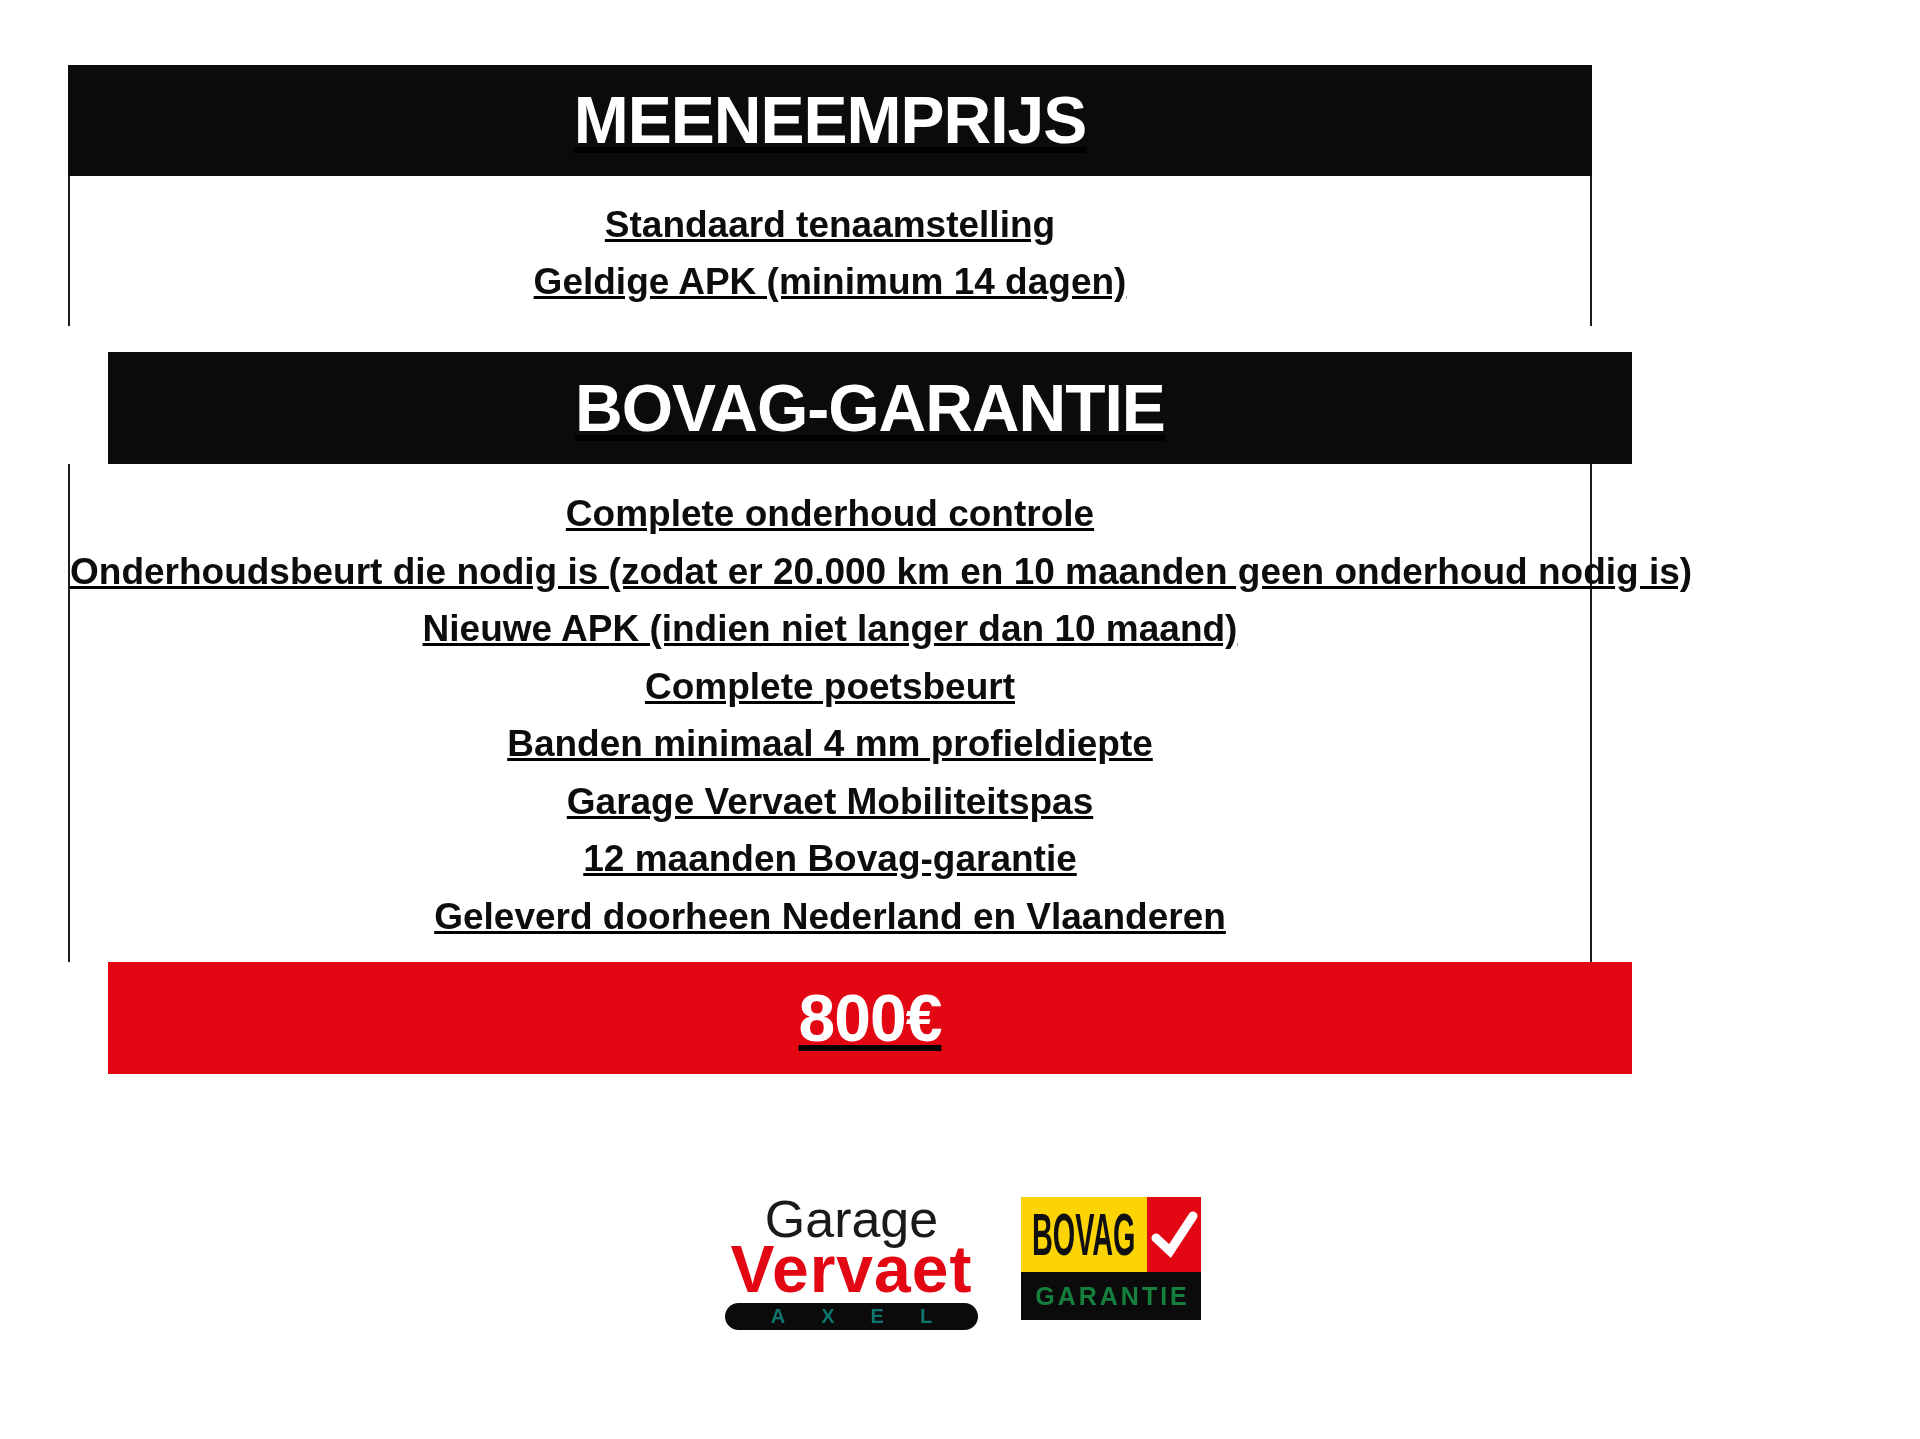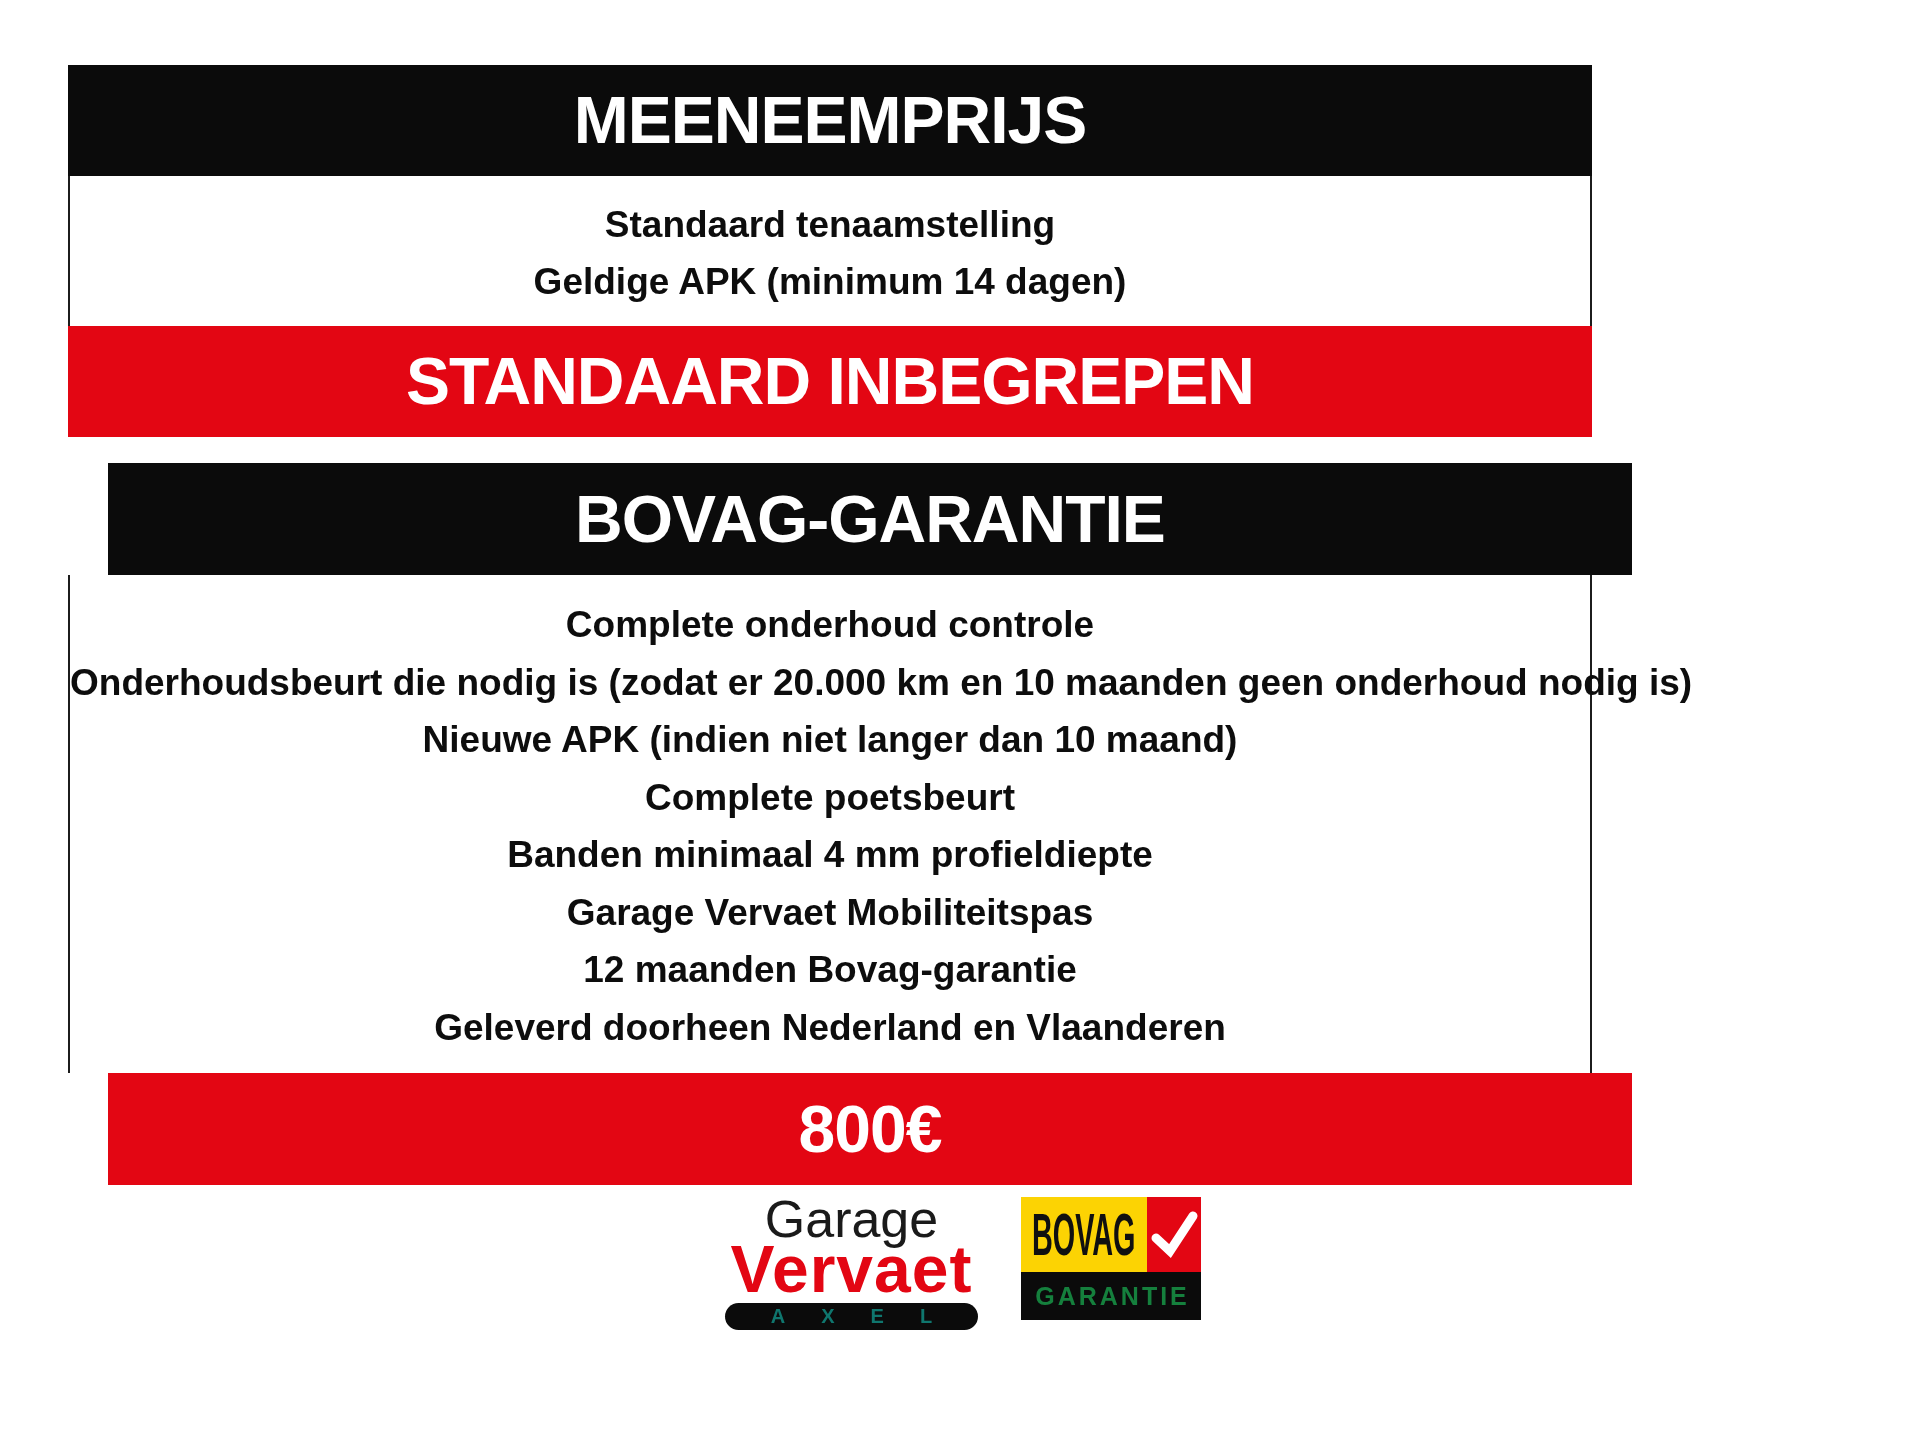--- a/index.html
+++ b/index.html
@@ -13,20 +13,21 @@
     height: 1439px;
     background: var(--white, #ffffff);
     font-family: "Liberation Sans", sans-serif;
     overflow: hidden;
   }
   .content {
     position: absolute;
     left: 68px;
     top: 65px;
     width: 1524px;
+    text-decoration: underline;
   }
   .bar {
     width: 100%;
     text-align: center;
     font-weight: bold;
     font-size: 66px;
     letter-spacing: -1px;
     color: #ffffff;
     white-space: nowrap;
     overflow: hidden;
@@ -172,23 +173,20 @@
 <div class="poster">
   <div class="content">
 
     <section>
       <div class="bar black h111">
         <span>MEENEEMPRIJS</span>
       </div>
       <div class="body-white body1">
         <div class="line">Standaard tenaamstelling</div>
         <div class="line">Geldige APK (minimum 14 dagen)</div>
-      </div>
-      <div class="bar red h111">
-        <span>STANDAARD INBEGREPEN</span>
       </div>
     </section>
 
     <div class="section-gap"></div>
 
     <section>
       <div class="bar black h112">
         <span>BOVAG-GARANTIE</span>
       </div>
       <div class="body-white body2">

